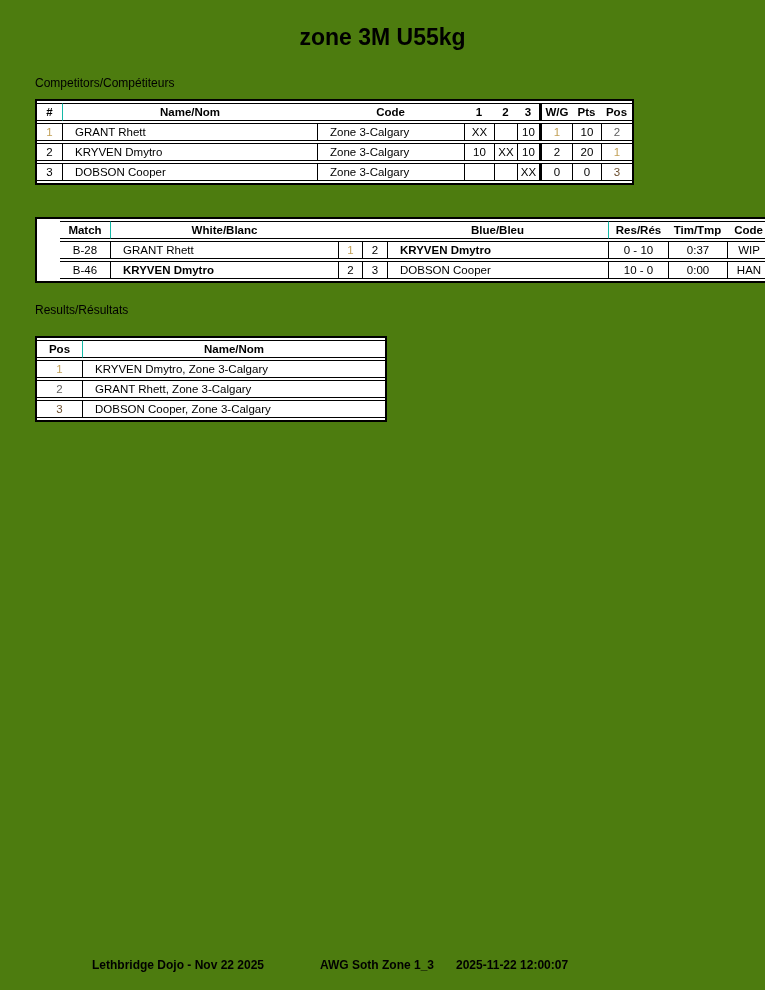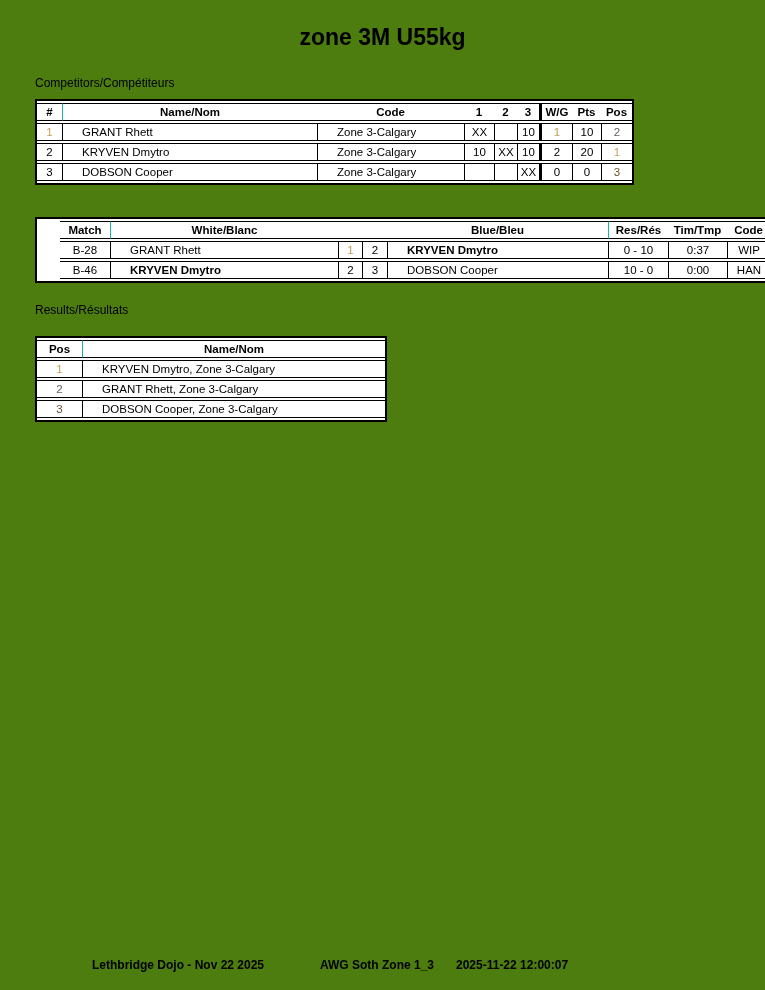--- a/index.html
+++ b/index.html
@@ -21,21 +21,21 @@
 
   table{border-collapse:separate;border-spacing:0 2px;table-layout:fixed;}
   td,th{height:16px;line-height:16px;font-size:11.5px;padding:0;margin:0;
     border-top:1px solid #000;border-bottom:1px solid #000;overflow:hidden;
     white-space:nowrap;}
   th{font-weight:bold;text-align:center;}
   td{text-align:center;}
   td.lft{border-left:1px solid #000;}
   th.lft{border-left:1px solid #14b8a6;}
   .thick-left{border-left:3px solid #000 !important;}
-  .al{text-align:left;padding-left:19px;}
+  .al{text-align:left;padding-left:12px;}
 
   #competitors-table{width:595px;}
   #matches-table{width:710px;margin-left:23px;}
   #results-table{width:348px;}
 
   .footer-text{position:absolute;top:958px;font-size:12px;font-weight:bold;white-space:nowrap;}
   #footer-left{left:92px;}
   #footer-center{left:320px;}
   #footer-right{left:456px;}
 </style>

